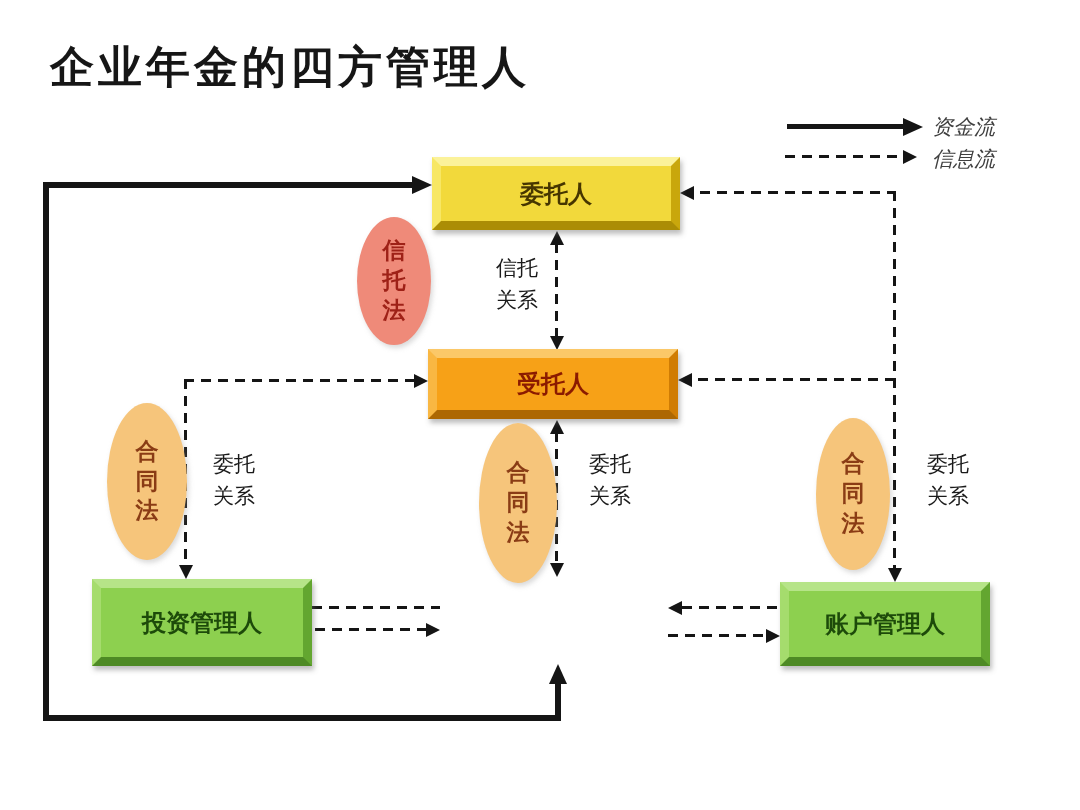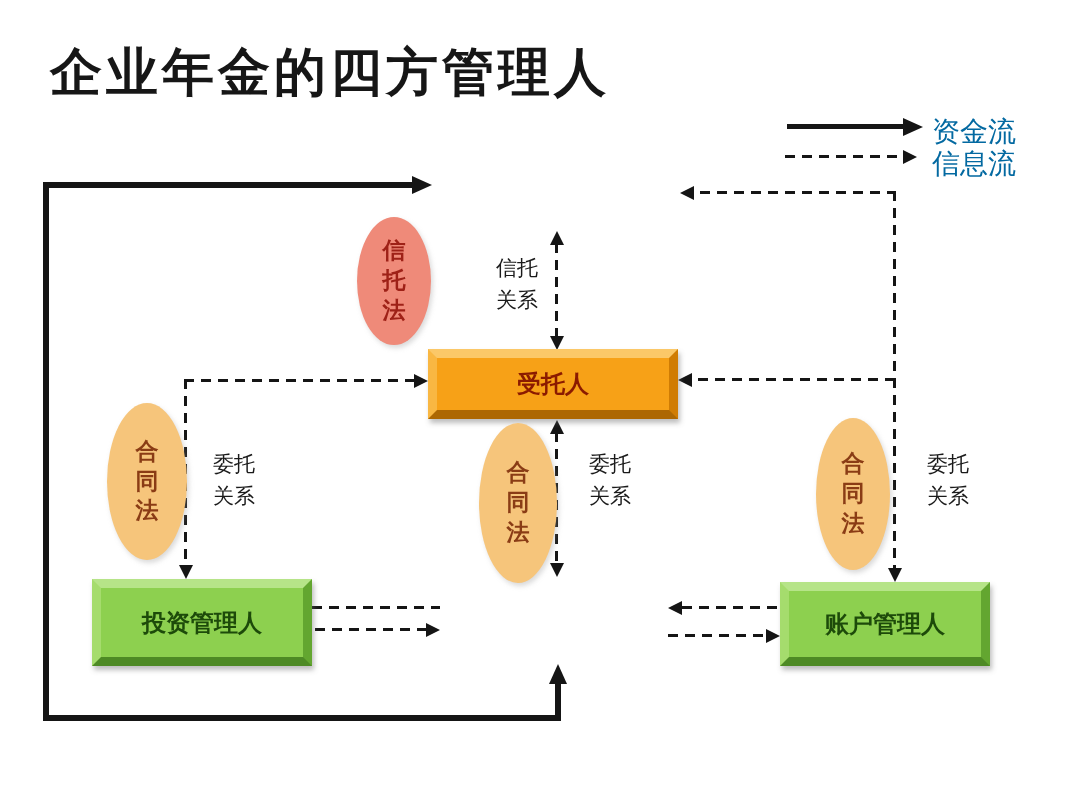--- a/index.html
+++ b/index.html
@@ -1,19 +1,19 @@
 <!DOCTYPE html>
 <html><head>
 <meta charset="utf-8">
 <style>
   html,body{margin:0;padding:0;background:#ffffff;}
   body{font-family:"Liberation Sans","DejaVu Sans",sans-serif;}
   #canvas{position:relative;width:1080px;height:810px;background:#ffffff;overflow:hidden;}
 
-  .title{position:absolute;left:50px;top:38px;font-size:52px;font-weight:bold;
+  .title{position:absolute;left:50px;top:38px;font-size:44px;font-weight:bold;
          color:#161616;letter-spacing:4px;}
 
   
   .box{position:absolute;display:flex;align-items:center;justify-content:center;
        font-size:24px;font-weight:bold;border-style:solid;border-width:9px;
        box-shadow:2px 4px 5px rgba(110,110,110,.45);box-sizing:border-box;}
   .box-yellow{background:#f2d93b;border-color:#fbf29a #c9a70c #ab8d05 #f7e764;color:#463600;}
   .box-orange{background:#f7a117;border-color:#fbc868 #d07c03 #ad6702 #f9b742;color:#8b1a00;}
   .box-green {background:#8dd04f;border-color:#b6e488 #63a630 #4e8a25 #a5dc6d;color:#1d4a0a;}
 
@@ -38,21 +38,21 @@
 
   
   .ah{position:absolute;width:0;height:0;}
   .alr{border-top:9px solid transparent;border-bottom:9px solid transparent;border-left:20px solid #151515;}
   .alu{border-left:9px solid transparent;border-right:9px solid transparent;border-bottom:20px solid #151515;}
   .asr{border-top:7px solid transparent;border-bottom:7px solid transparent;border-left:14px solid #151515;}
   .asl{border-top:7px solid transparent;border-bottom:7px solid transparent;border-right:14px solid #151515;}
   .asu{border-left:7px solid transparent;border-right:7px solid transparent;border-bottom:14px solid #151515;}
   .asd{border-left:7px solid transparent;border-right:7px solid transparent;border-top:14px solid #151515;}
 
-  .legend-label{position:absolute;font-size:28px;color:#0369a1;}
+  .legend-label{position:absolute;font-size:21px;color:#404040;font-style:italic;}
 </style>
 </head>
 <body>
 
 <div id="canvas">
 
   <div class="title">企业年金的四方管理人</div>
 
   <div class="hs" style="left:787px;top:124px;width:116px;height:5px;"></div>
   <div class="ah alr" style="left:903px;top:118px;"></div>
@@ -91,20 +91,23 @@
   <div class="ah asl" style="left:298px;top:601px;"></div>
   <div class="hd" style="left:312px;top:606px;width:128px;"></div>
   <div class="hd" style="left:298px;top:628px;width:128px;"></div>
   <div class="ah asr" style="left:426px;top:623px;"></div>
 
   <div class="ah asl" style="left:668px;top:601px;"></div>
   <div class="hd" style="left:682px;top:606px;width:98px;"></div>
   <div class="hd" style="left:668px;top:634px;width:98px;"></div>
   <div class="ah asr" style="left:766px;top:629px;"></div>
 
+  <div class="box box-yellow" style="left:432px;top:157px;width:248px;height:73px;">
+    <span>委托人</span>
+  </div>
   <div class="box box-orange" style="left:428px;top:349px;width:250px;height:70px;">
     <span>受托人</span>
   </div>
   <div class="box box-green" style="left:92px;top:579px;width:220px;height:87px;">
     <span>投资管理人</span>
   </div>
   <div class="box box-green" style="left:780px;top:582px;width:210px;height:84px;">
     <span>账户管理人</span>
   </div>
 

